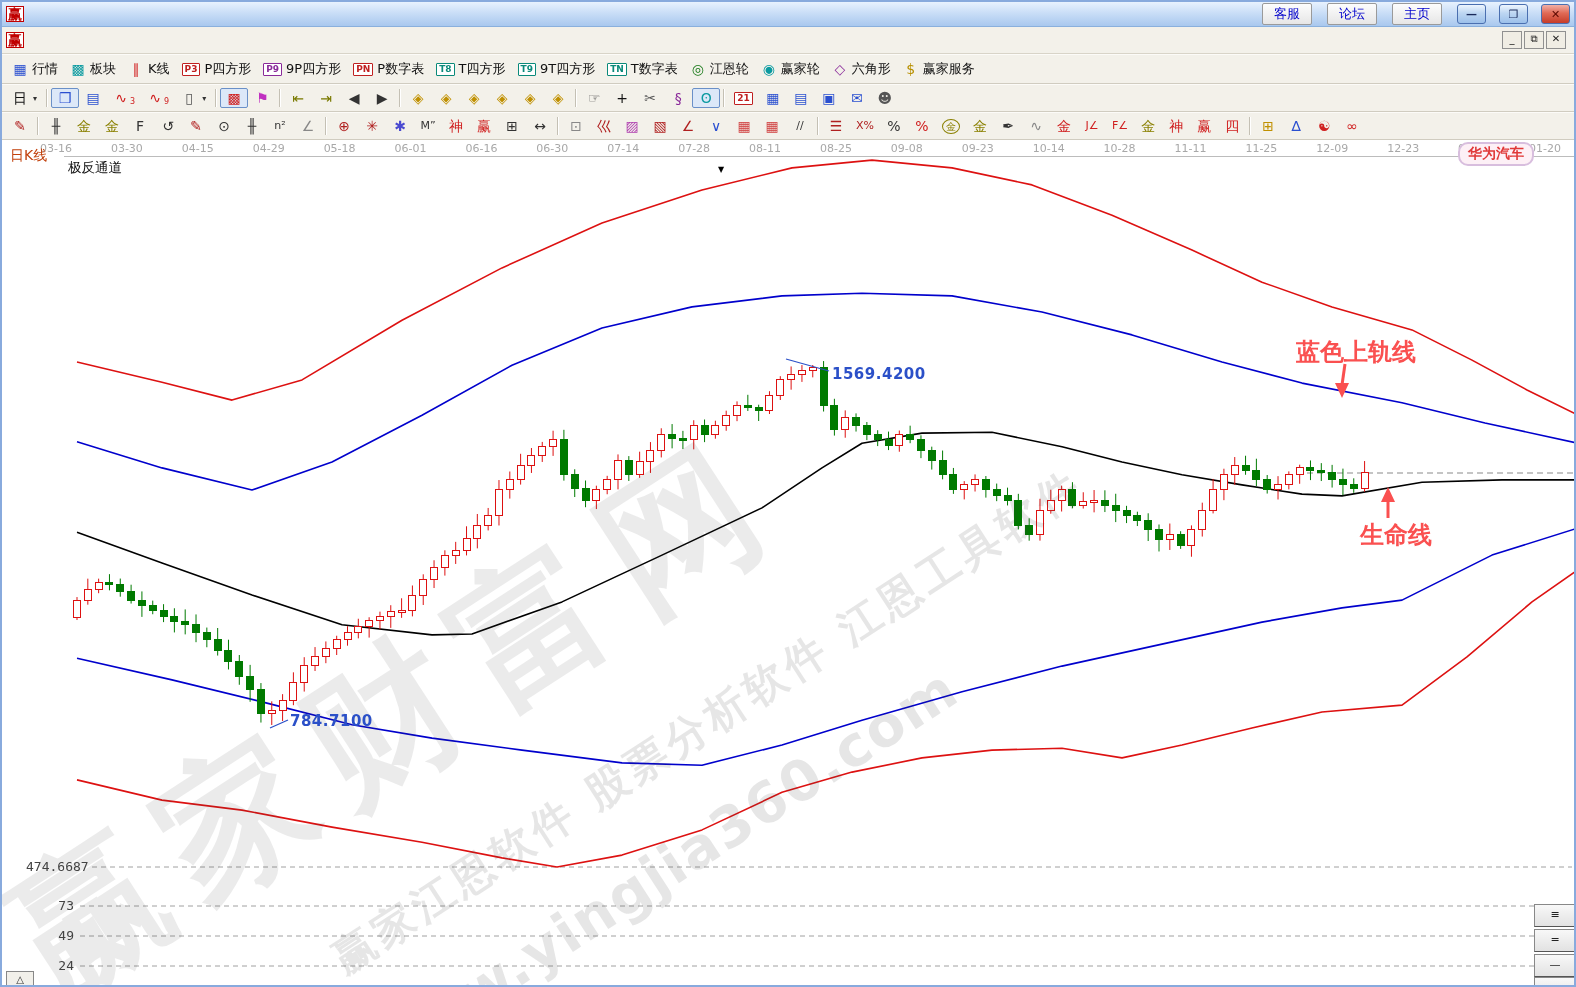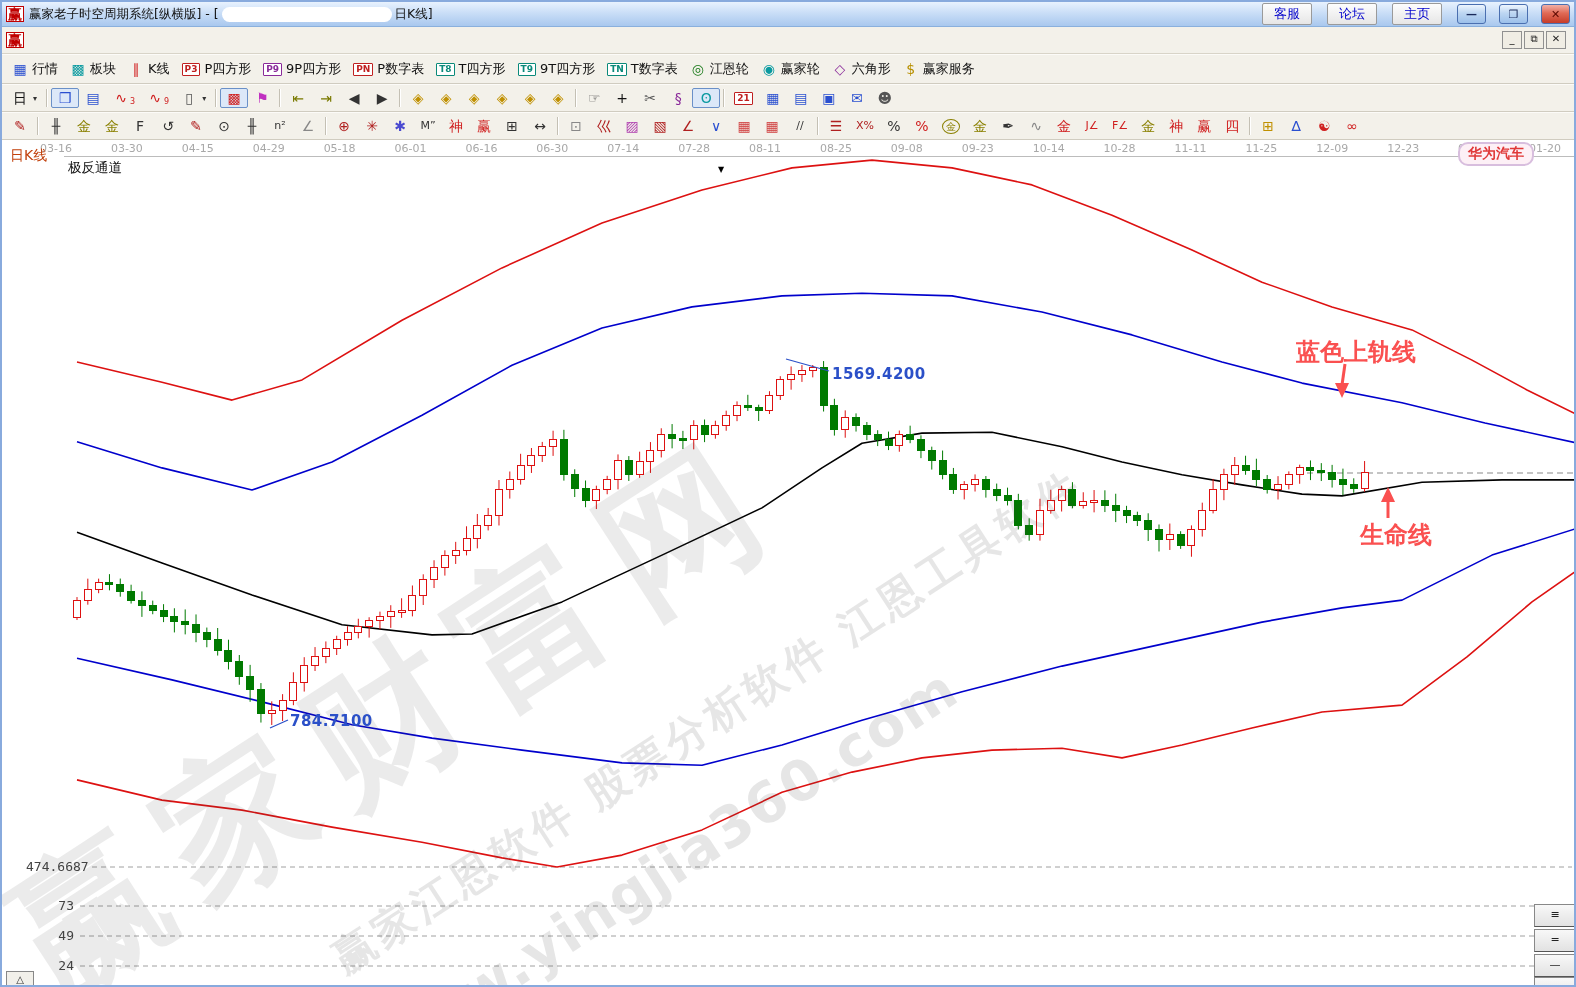--- a/index.html
+++ b/index.html
@@ -49,21 +49,20 @@
   .mini{position:absolute;width:40px;height:21px;background:linear-gradient(#f8f8f8,#e2e2e2);border:1px solid #888;border-right-color:#555;border-bottom-color:#555;font-size:11px;color:#222;text-align:center;line-height:19px;z-index:7;}
   .expand-btn{position:absolute;left:4px;top:831px;width:26px;height:18px;background:#f2f0ea;border:1px solid #888;font-size:10px;color:#333;text-align:center;line-height:16px;z-index:7;}
 </style>
 </head>
 <body>
 
 <div class="window">
 
   <div class="titlebar">
     <span class="logo">赢</span>
-    <span class="title"><span>赢家老子时空周期系统[纵横版] - [</span><span class="censor"></span><span>日K线]</span></span>
     <span class="tb-right">
       <button class="linkbtn">客服</button>
       <button class="linkbtn">论坛</button>
       <button class="linkbtn">主页</button>
       <span class="winbtn">—</span>
       <span class="winbtn">❐</span>
       <span class="winbtn close">✕</span>
     </span>
   </div>
 

